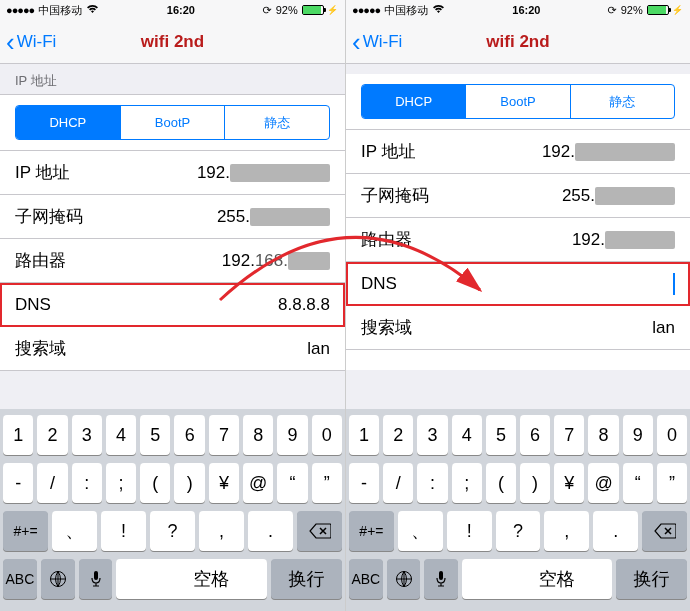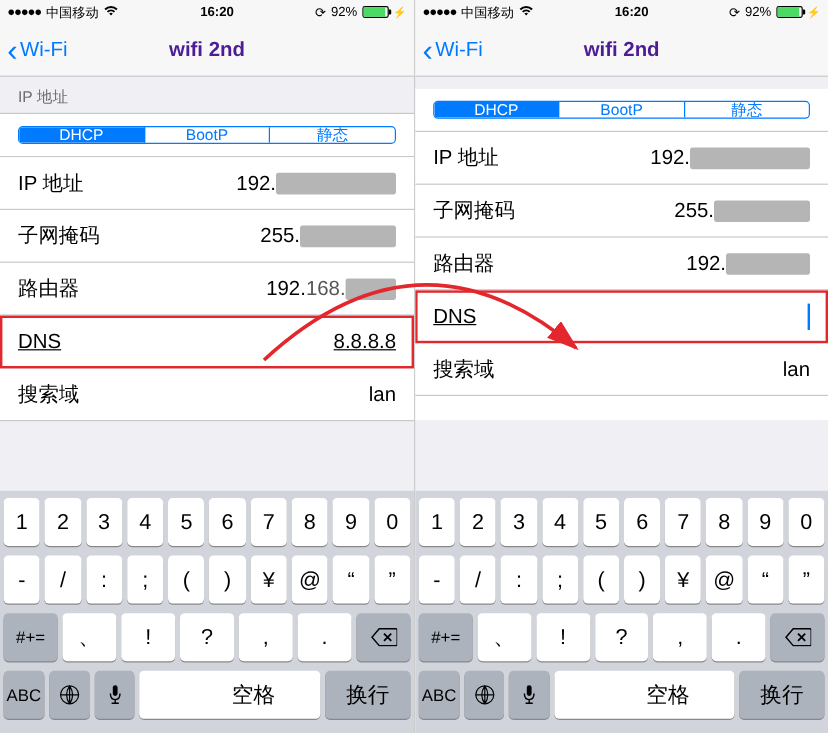--- a/index.html
+++ b/index.html
@@ -12,37 +12,37 @@
     .sb-left { display: flex; align-items: center; gap: 4px; }
     .sb-right { display: flex; align-items: center; gap: 4px; }
     .dots { letter-spacing: -1px; }
     .battery { width: 22px; height: 10px; border: 1px solid #000; border-radius: 2px; position: relative; display: inline-block; }
     .battery::after { content:''; position:absolute; right:-3px; top:2px; width:2px; height:4px; background:#000; border-radius:0 1px 1px 0; }
     .battery-fill { position:absolute; left:0; top:0; bottom:0; width:92%; background:#4cd964; }
     .wifi-icon { display:inline-block; }
     
     .navbar { height: 44px; background: #f7f7f8; border-bottom: 1px solid #c8c7cc; display: flex; align-items: center; position: relative; }
     .nav-back { color: #007aff; display: flex; align-items: center; font-size: 17px; padding-left: 6px; }
-    .nav-title { position: absolute; left: 50%; transform: translateX(-50%); font-size: 17px; font-weight: 600; color: #4c1d95; }
+    .nav-title { position: absolute; left: 50%; transform: translateX(-50%); font-size: 17px; font-weight: 600; color: #b91c1c; }
     .chevron { font-size: 26px; line-height: 1; margin-right: 2px; font-weight: 300; }
     
     .section-label { font-size: 13px; color: #6d6d72; padding: 8px 15px 4px; }
     
     .seg-wrap { background: #fff; padding: 10px 15px; border-top: 1px solid #c8c7cc; border-bottom: 1px solid #c8c7cc; }
-    .seg { display: flex; border: 1px solid #007aff; border-radius: 4px; overflow: hidden; height: 15px; }
+    .seg { display: flex; border: 1px solid #007aff; border-radius: 4px; overflow: hidden; height: 35px; }
     .seg-item { flex: 1; display: flex; align-items: center; justify-content: center; font-size: 13px; color: #007aff; border-right: 1px solid #007aff; cursor: pointer; }
     .seg-item:last-child { border-right: none; }
     .seg-item.active { background: #007aff; color: #fff; }
     
     .list { background: #fff; }
     .row { height: 44px; display: flex; align-items: center; justify-content: space-between; padding: 0 15px; border-bottom: 1px solid #c8c7cc; font-size: 17px; color: #000; }
     .row-label { }
     .row-value { color: #000; display: flex; align-items: center; }
     .redact { display: inline-block; background: #b5b5b5; height: 18px; border-radius: 2px; }
-    .row.hl { outline: 2px solid #e2282d; outline-offset: -2px; text-decoration: underline; }
+    .row.hl { outline: 2px solid #e2282d; outline-offset: -2px; }
     .cursor { display:inline-block; width:2px; height:22px; background:#007aff; }
     
     .keyboard { margin-top: auto; background: #d1d5db; padding: 6px 3px 4px; }
     .krow { display: flex; gap: 4px; margin-bottom: 8px; }
     .key { flex: 1; height: 40px; background: #fff; border-radius: 4px; box-shadow: 0 1px 0 #888; display: flex; align-items: center; justify-content: center; font-size: 18px; color: #000; cursor: pointer; }
     .key.dark { background: #acb3bd; }
     .key.wide2 { flex: 2.1; text-align: center; }
     .key.wide3 { flex: 3.3; padding-left: 39px; }
     .key.sm { font-size: 14px; }
     

